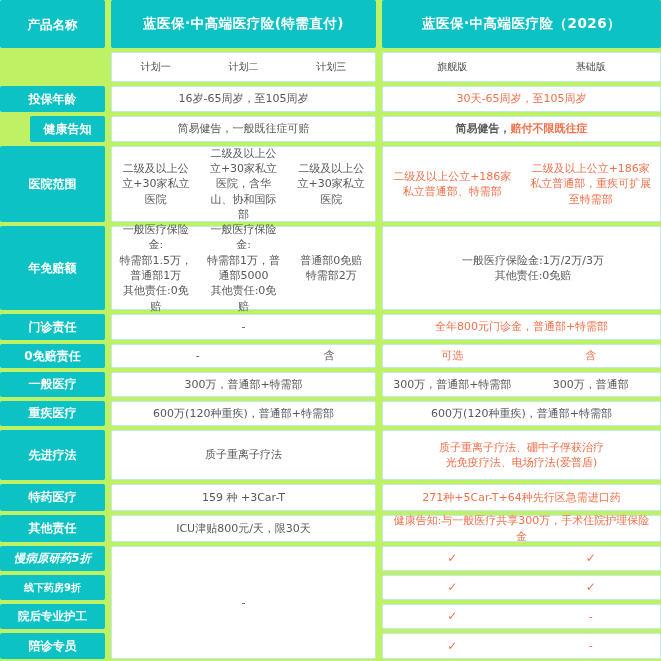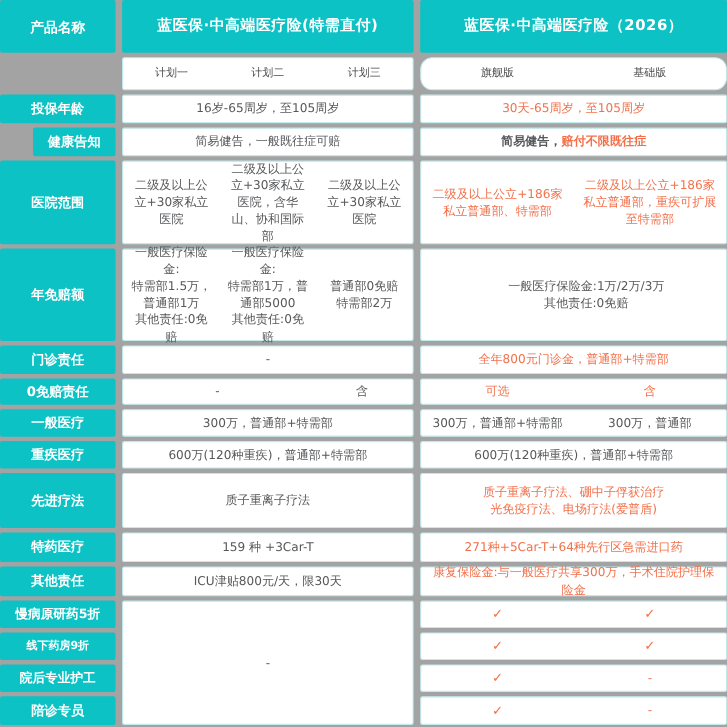--- a/index.html
+++ b/index.html
@@ -11,21 +11,21 @@
   }
   html,body{margin:0;padding:0;background:#ffffff;font-family:"DejaVu Sans",sans-serif;}
   .table{
     position:relative;
     display:grid;
     width:661px;height:661px;
     grid-template-columns:105px 265px 279px;
     column-gap:6px;row-gap:4px;
     align-content:start;
     box-sizing:border-box;
-    background:#a3a3a3;
+    background:#bef264;
   }
   .label{
     grid-column:1;
     background:var(--teal);
     color:#ffffff;
     font-weight:bold;
     font-size:12px;
     display:flex;align-items:center;justify-content:center;
     text-align:center;
     border-radius:2px;
@@ -81,21 +81,21 @@
   <div class="phead" style="grid-row:1;grid-column:3;">
     <div>蓝医保·中高端医疗险</div>
     <div>（2026）</div>
   </div>
 
   <div class="box" style="grid-row:2;grid-column:2;" id="plans-left">
       <div class="cell plan-cell">计划一</div>
       <div class="cell plan-cell">计划二</div>
       <div class="cell plan-cell">计划三</div>
     </div>
-  <div class="box" style="grid-row:2;grid-column:3;border-radius:11px;" id="plans-right">
+  <div class="box" style="grid-row:2;grid-column:3;" id="plans-right">
       <div class="cell plan-cell">旗舰版</div>
       <div class="cell plan-cell">基础版</div>
     </div>
 
 <div class="label" style="grid-row: 3;">投保年龄</div>
     <div class="box" style="grid-area: 3 / 2;">
       <div class="cell">16岁-65周岁，至105周岁</div>
     </div>
     <div class="box" style="grid-area: 3 / 3;">
       <div class="cell orange">30天-65周岁，至105周岁</div>
@@ -176,23 +176,23 @@
       <div class="cell">159 种 +3Car-T</div>
     </div>
     <div class="box" style="grid-area: 12 / 3;">
       <div class="cell orange">271种+5Car-T+64种先行区急需进口药</div>
     </div>
     <div class="label" style="grid-row: 13;">其他责任</div>
     <div class="box" style="grid-area: 13 / 2;">
       <div class="cell">ICU津贴800元/天，限30天</div>
     </div>
     <div class="box" style="grid-area: 13 / 3;">
-      <div class="cell orange">康复保险金:与一般医疗共享300万，手术住院护理保险金</div>
-    </div>
-    <div class="label" style="grid-row: 14; font-size: 11.5px;">慢病原研药5折</div>
+      <div class="cell orange">健康告知:与一般医疗共享300万，手术住院护理保险金</div>
+    </div>
+    <div class="label" style="grid-row: 14; font-size: 11.5px; font-style: italic;">慢病原研药5折</div>
     <div class="box" style="grid-area: 14 / 2 / span 4;">
       <div class="cell">-</div>
     </div>
     <div class="box" style="grid-area: 14 / 3;">
       <div class="cell orange check">✓</div>
       <div class="cell orange check">✓</div>
     </div>
     <div class="label" style="grid-row: 15; font-size: 10px;">线下药房9折</div>
     <div class="box" style="grid-area: 15 / 3;">
       <div class="cell orange check">✓</div>

